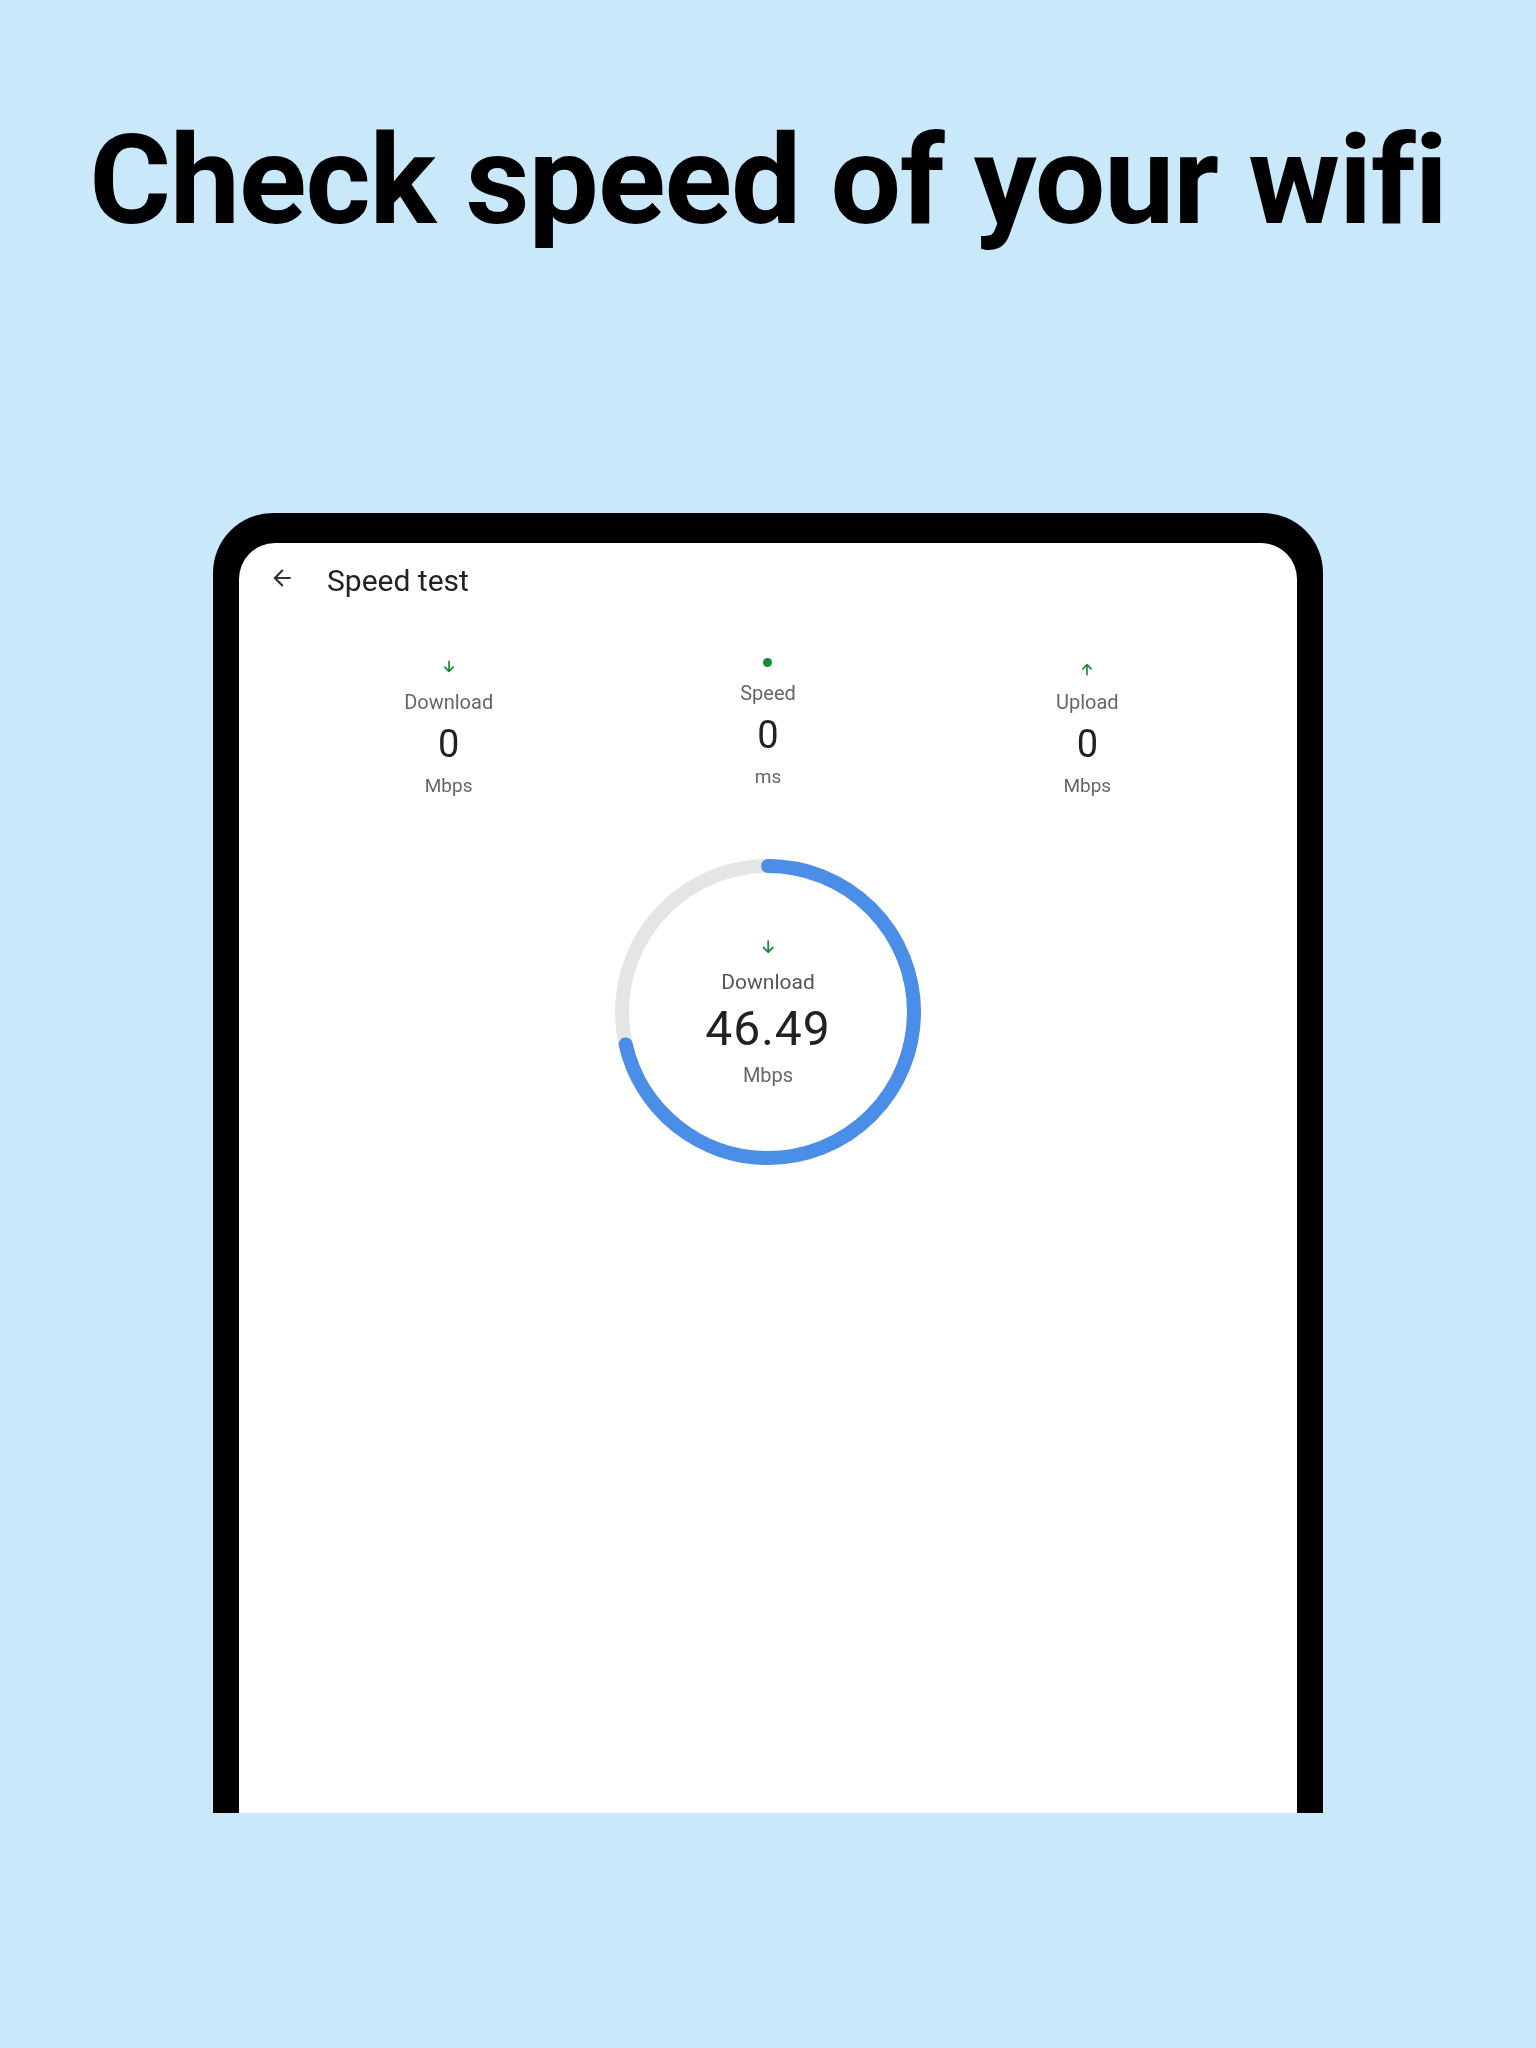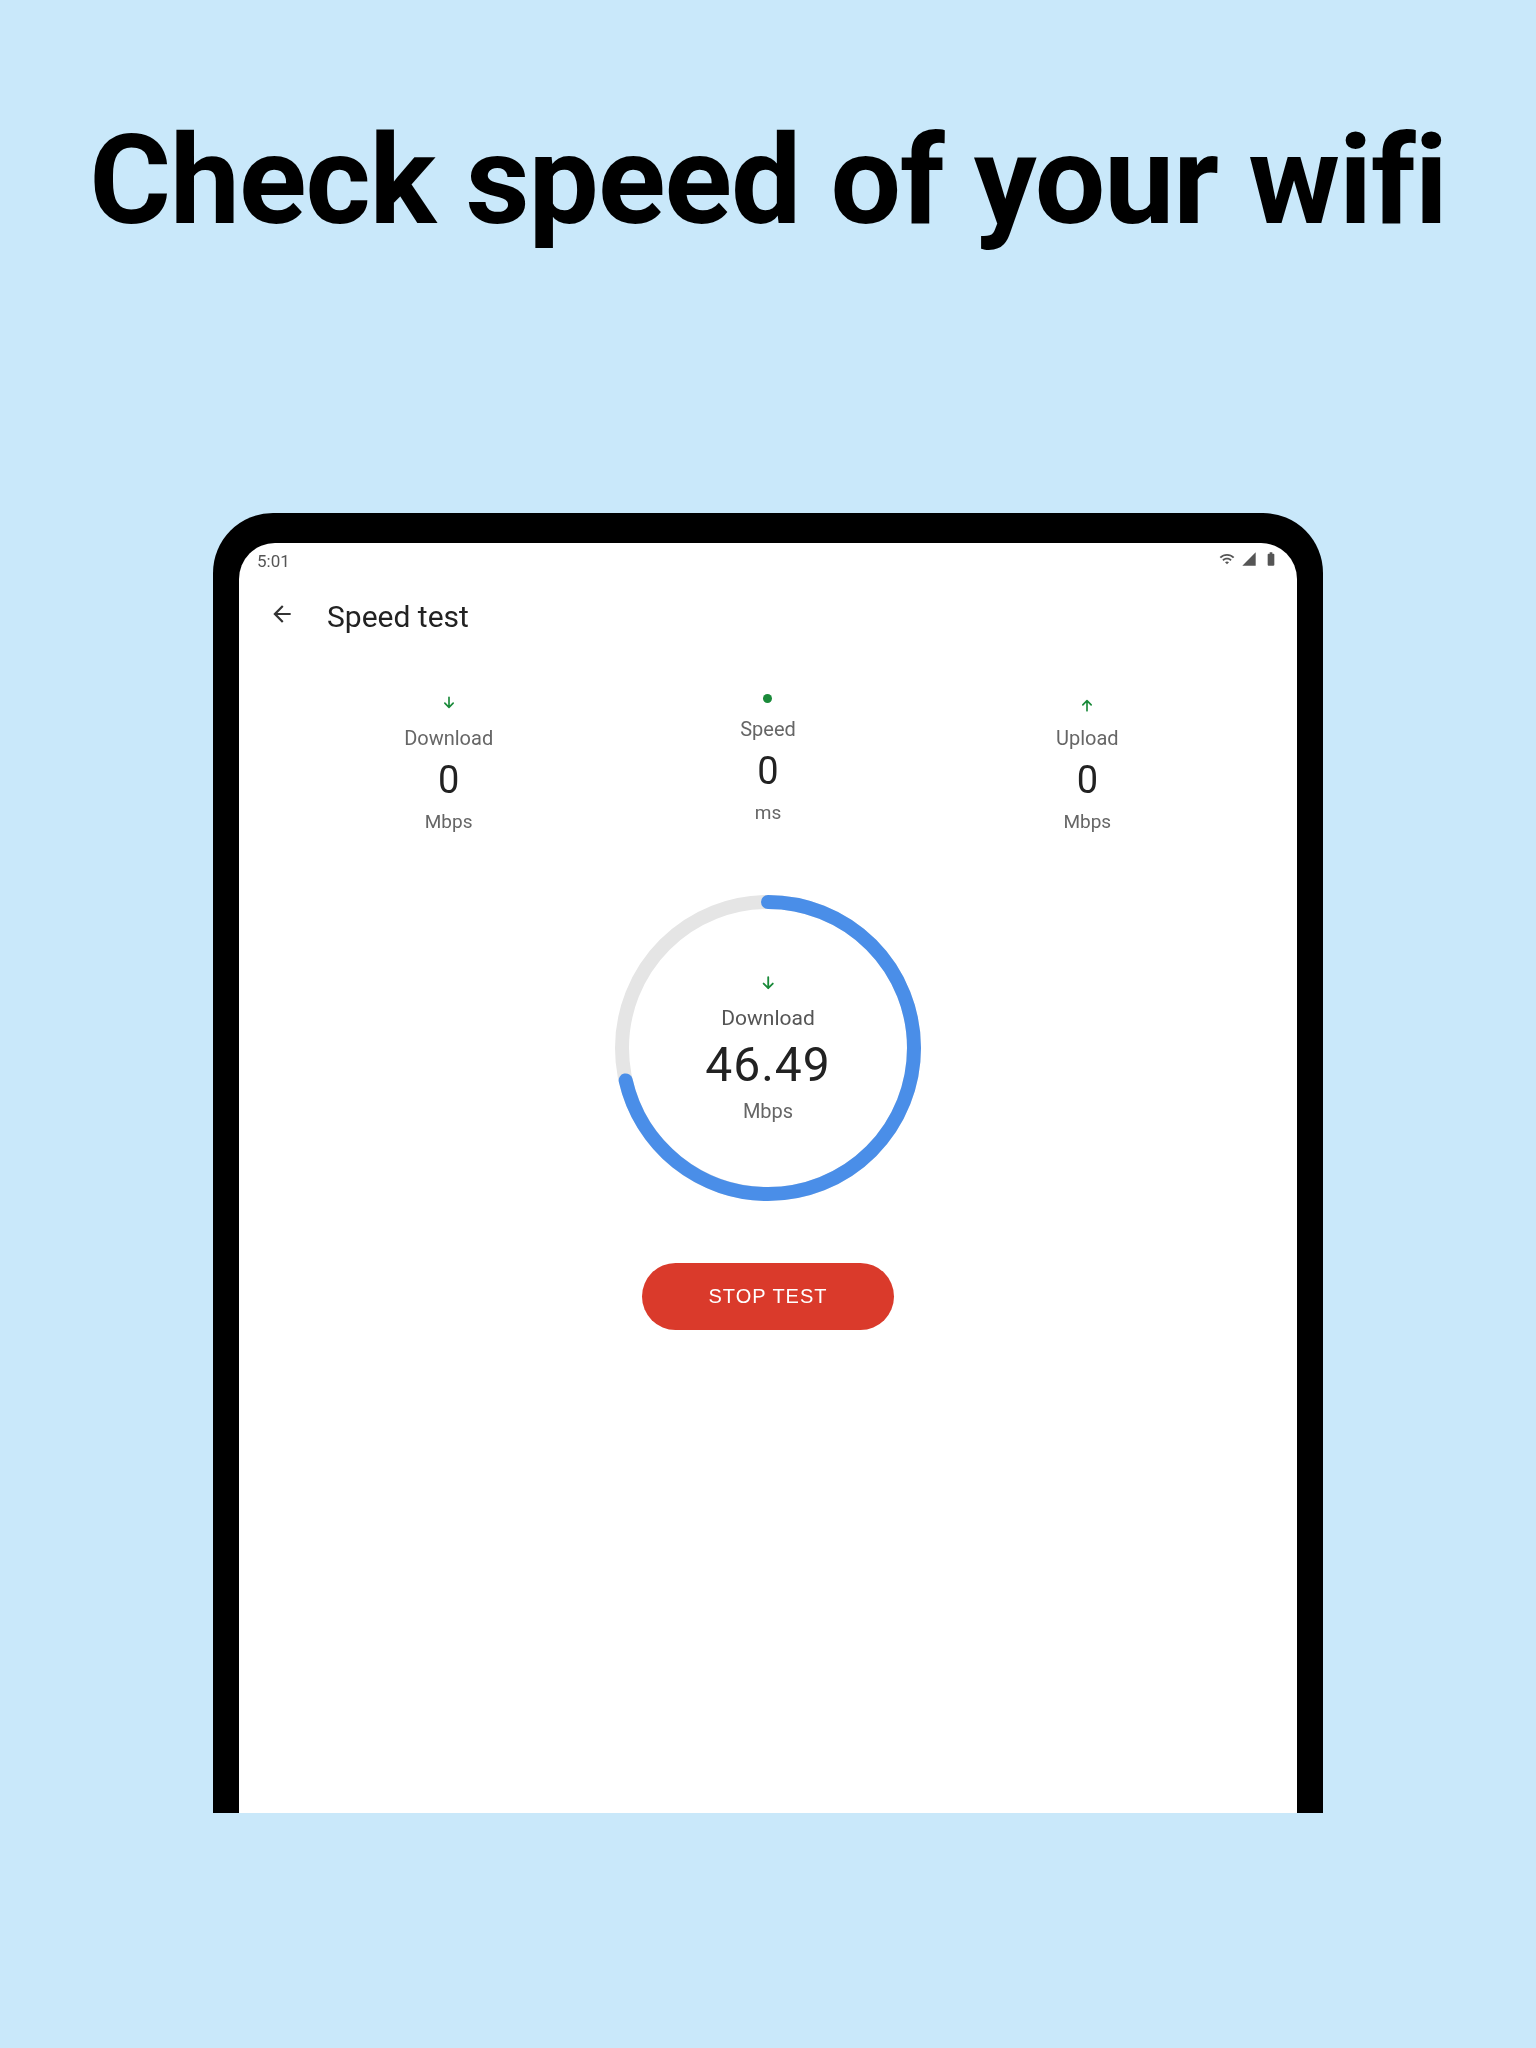--- a/index.html
+++ b/index.html
@@ -186,40 +186,20 @@
     }
   </style>
 </head>
 <body>
 
 <div class="header-title">Check speed of your wifi</div>
 
 <div class="device-frame">
   <div class="device-screen">
 
-    <div class="status-bar">
-      <span>5:01</span>
-      <div class="status-icons">
-        <span>
-          <svg viewBox="0 0 24 24">
-              <path fill="#555" d="M1 9l2 2c4.97-4.97 13.03-4.97 18 0l2-2C16.93 2.93 7.08 2.93 1 9zm8 8l3 3 3-3c-1.65-1.66-4.34-1.66-6 0zm-4-4l2 2c2.76-2.76 7.24-2.76 10 0l2-2C15.14 9.14 8.87 9.14 5 13z"></path>
-            </svg>
-        </span>
-        <span>
-          <svg viewBox="0 0 24 24">
-              <path fill="#555" d="M2 22h20V2z"></path>
-            </svg>
-        </span>
-        <span>
-          <svg viewBox="0 0 24 24">
-              <path fill="#555" d="M15.67 4H14V2h-4v2H8.33C7.6 4 7 4.6 7 5.33v15.33C7 21.4 7.6 22 8.33 22h7.33c.74 0 1.34-.6 1.34-1.33V5.33C17 4.6 16.4 4 15.67 4z"></path>
-            </svg>
-        </span>
-      </div>
-    </div>
 
     <div class="app-bar">
       <span class="back-arrow">
         <svg viewBox="0 0 24 24">
             <path fill="#333" d="M20 11H7.83l5.59-5.59L12 4l-8 8 8 8 1.41-1.41L7.83 13H20v-2z"></path>
           </svg>
       </span>
       <span class="app-title">Speed test</span>
     </div>
 
@@ -267,18 +247,15 @@
                 <path d="M12 4v12m0 0l-5-5m5 5l5-5" stroke="#1a8a3a" stroke-width="2" stroke-linecap="round" stroke-linejoin="round" fill="none"></path>
               </svg>
           </span>
           <span class="gauge-label">Download</span>
           <span class="gauge-value">46.49</span>
           <span class="gauge-unit">Mbps</span>
         </div>
       </div>
     </div>
 
-    <div class="button-container">
-      <button class="stop-button">STOP TEST</button>
-    </div>
 
   </div>
 </div>
 
 </body></html>

